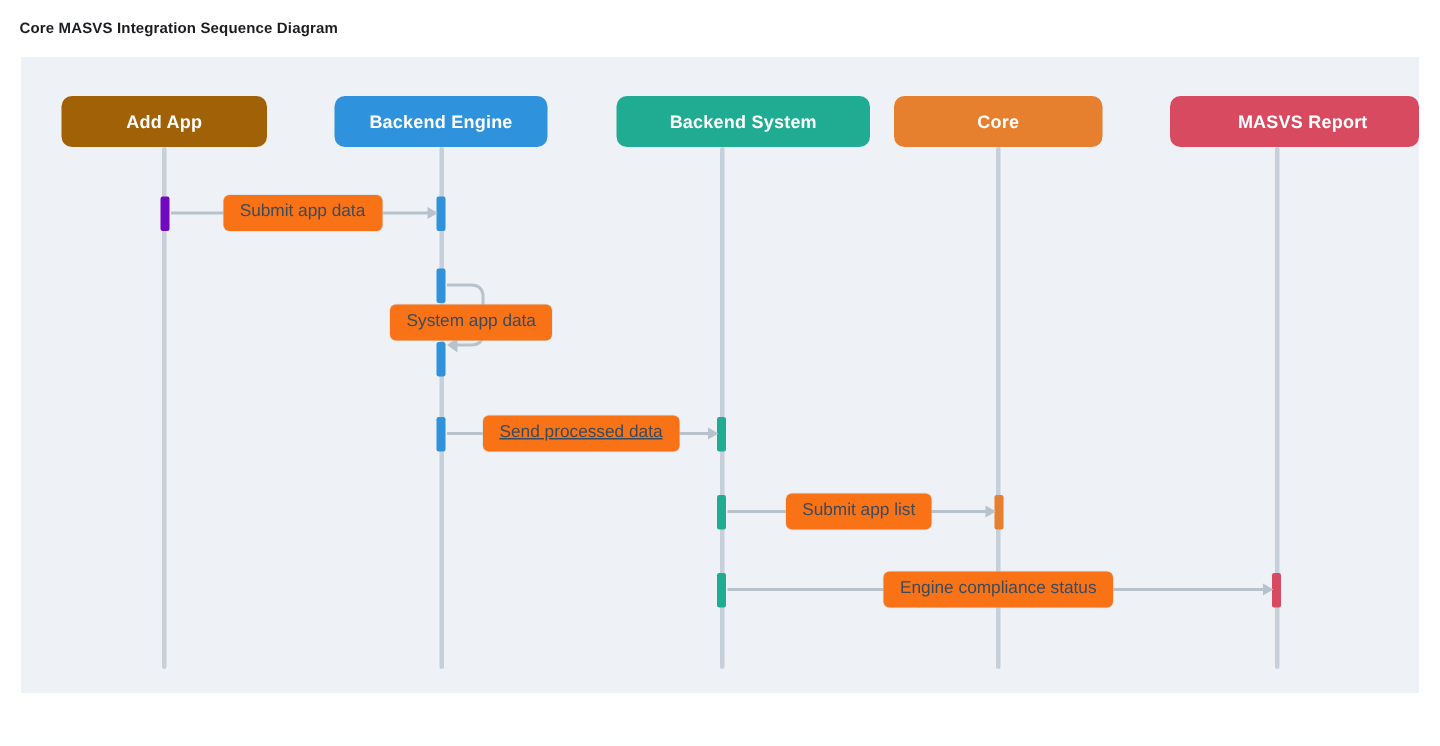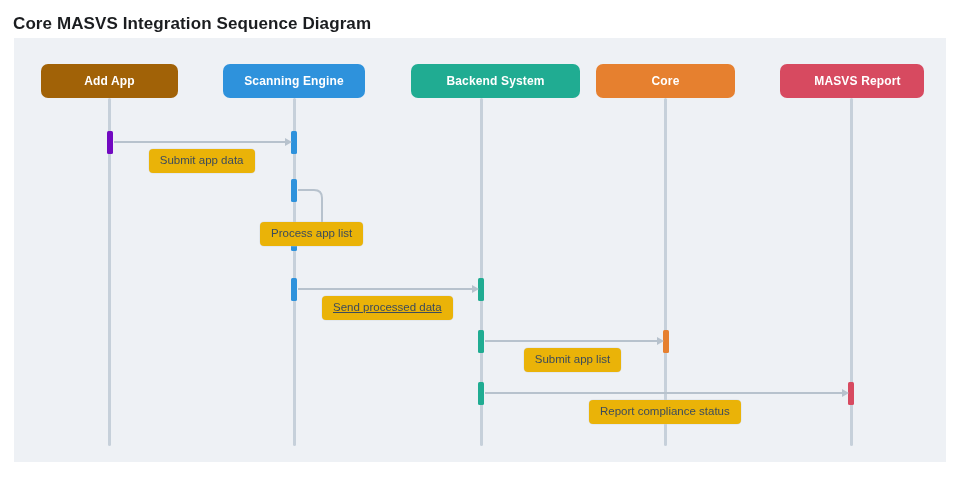--- a/index.html
+++ b/index.html
@@ -17,21 +17,21 @@
     width: 960px;
     height: 497px;
     background: #ffffff;
   }
 
   
   #diagram-title {
     position: absolute;
     left: 13px;
     top: 14px;
-    font-size: 17px;
+    font-size: 10px;
     font-weight: 700;
     color: #1b1d20;
     letter-spacing: 0.1px;
     white-space: nowrap;
   }
 
   
   #canvas {
     position: absolute;
     left: 14px;
@@ -84,29 +84,28 @@
     position: absolute;
     width: 0; height: 0;
     border-top: 4.5px solid transparent;
     border-bottom: 4.5px solid transparent;
     border-left: 7px solid #b7c2cd;
   }
 
   
   .msg-label {
     position: absolute;
-    background: #eab308;
+    background: #f97316;
     border-radius: 4px;
     padding: 6px 11px 7px 11px;
     font-size: 11.5px;
     color: #3c4b5c;
     white-space: nowrap;
     line-height: 1;
     box-shadow: 0 0 0 0.5px rgba(200,210,220,0.55);
-    margin-top: 19px;
   }
 
   
   .selfloop {
     position: absolute;
     pointer-events: none;
   }
 </style>
 </head>
 <body>
@@ -132,55 +131,55 @@
         </div>
         <div class="msg-label" style="left: 134.75px; top: 91.5px;">Submit app data</div>
         <div>
           <div class="activation" style="left: 277px; top: 141px; background: rgb(46, 146, 220);"></div>
           <div class="activation" style="left: 277px; top: 190px; background: rgb(46, 146, 220);"></div>
           <svg class="selfloop" width="52" height="72" style="left: 282px; top: 141px;">
             <path d="M 2 11 H 18 Q 26 11 26 19 V 43 Q 26 51 18 51 H 8" fill="none" stroke="#b7c2cd" stroke-width="2"></path>
             <path d="M 9 46 L 2 51 L 9 56 Z" fill="#b7c2cd"></path>
           </svg>
         </div>
-        <div class="msg-label" style="left: 246px; top: 164.5px;">Process app list</div>
+        <div class="msg-label" style="left: 246px; top: 164.5px;">System app data</div>
         <div>
           <div class="activation" style="left: 277px; top: 240px; background: rgb(46, 146, 220);"></div>
           <div class="activation" style="left: 464px; top: 240px; background: rgb(32, 172, 146);"></div>
           <div class="msg-line" style="left: 284px; top: 250px; width: 175px; background: rgb(183, 194, 205);"></div>
           <div class="msg-arrow" style="left: 458px; top: 246.5px; border-left-color: rgb(183, 194, 205);"></div>
         </div>
         <div class="msg-label" style="left: 308px; top: 238.5px; text-decoration: underline;">Send processed data</div>
         <div>
           <div class="activation" style="left: 464px; top: 292px; background: rgb(32, 172, 146);"></div>
           <div class="activation" style="left: 648.5px; top: 292px; background: rgb(230, 128, 47);"></div>
           <div class="msg-line" style="left: 471px; top: 302px; width: 172.5px; background: rgb(183, 194, 205);"></div>
           <div class="msg-arrow" style="left: 642.5px; top: 298.5px; border-left-color: rgb(183, 194, 205);"></div>
         </div>
         <div class="msg-label" style="left: 509.75px; top: 290.5px;">Submit app list</div>
         <div>
           <div class="activation" style="left: 464px; top: 344px; background: rgb(32, 172, 146);"></div>
           <div class="activation" style="left: 834px; top: 344px; background: rgb(215, 74, 96);"></div>
           <div class="msg-line" style="left: 471px; top: 354px; width: 358px; background: rgb(183, 194, 205);"></div>
           <div class="msg-arrow" style="left: 828px; top: 350.5px; border-left-color: rgb(183, 194, 205);"></div>
         </div>
-        <div class="msg-label" style="left: 575px; top: 342.5px;">Report compliance status</div>
+        <div class="msg-label" style="left: 575px; top: 342.5px;">Engine compliance status</div>
       </div>
     <div id="actors-layer">
         <div class="actor-box" style="left: 27px; top: 26px; width: 137px; background: #a16207;">
           <span class="actor-label">Add App</span>
         </div>
         <div class="actor-box" style="left: 209px; top: 26px; width: 142px; background: rgb(46, 146, 220);">
-          <span class="actor-label">Scanning Engine</span>
+          <span class="actor-label">Backend Engine</span>
         </div>
         <div class="actor-box" style="left: 397px; top: 26px; width: 169px; background: rgb(32, 172, 146);">
           <span class="actor-label">Backend System</span>
         </div>
         <div class="actor-box" style="left: 582px; top: 26px; width: 139px; background: rgb(230, 128, 47);">
           <span class="actor-label">Core</span>
         </div>
-        <div class="actor-box" style="left: 766px; top: 26px; width: 144px; background: rgb(215, 74, 96); padding-left: 11px;">
+        <div class="actor-box" style="left: 766px; top: 26px; width: 166px; background: rgb(215, 74, 96); padding-left: 11px;">
           <span class="actor-label">MASVS Report</span>
         </div>
       </div>
   </div>
 
 </div>
 
 </body></html>

